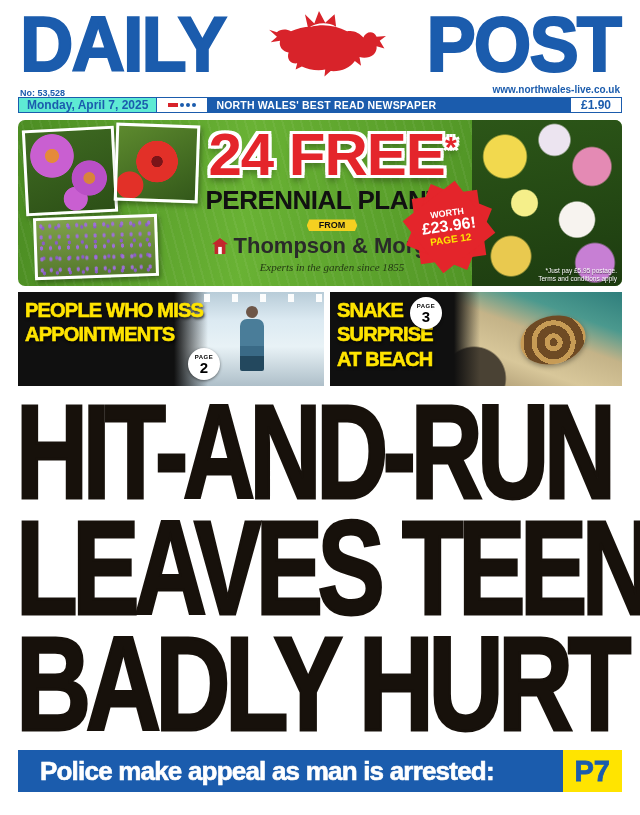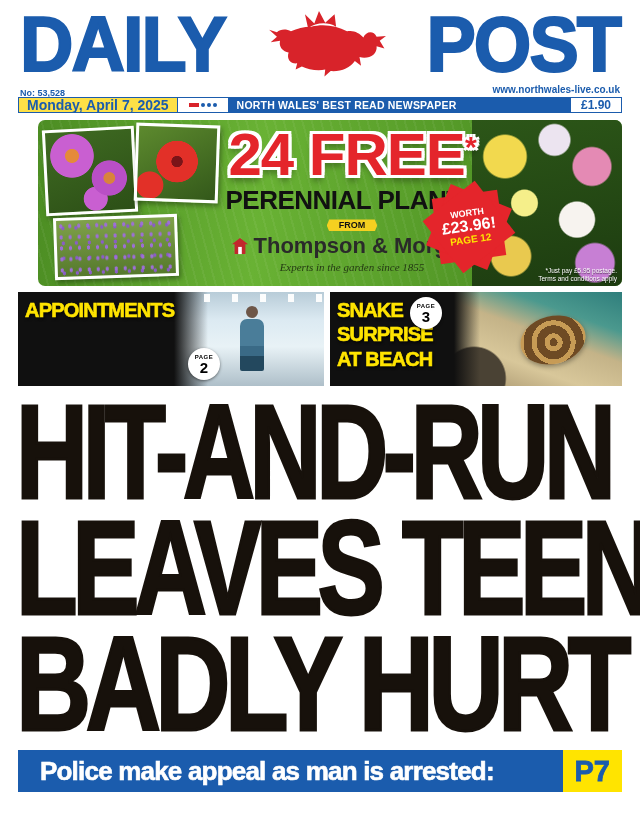--- a/index.html
+++ b/index.html
@@ -29,21 +29,21 @@
     color:#1b5cad;
   }
 
   
   .info-bar {
     position:absolute; top:97px; left:18px; right:18px; height:16px;
     background:#1b5cad; border:1px solid #1b5cad;
     display:flex; align-items:stretch;
   }
   .info-date {
-    background:#fde047; color:#1b5cad; font-weight:700; font-size:14px;
+    background:#5eead4; color:#1b5cad; font-weight:700; font-size:12px;
     display:flex; align-items:center; padding:0 8px; white-space:nowrap;
   }
   .trust-box {
     background:#fff; width:52px; display:flex; align-items:center;
     justify-content:center; gap:2px; border-left:1px solid #1b5cad;
     border-right:1px solid #1b5cad;
   }
   .trust-dot { width:4px; height:4px; border-radius:50%; background:#1b5cad; display:inline-block; }
   .trust-bar { width:10px; height:4px; background:#d8232a; display:inline-block; }
   .info-tagline {
@@ -56,21 +56,20 @@
     display:flex; align-items:center; padding:0 10px;
   }
 
   
   .promo {
     position:absolute; top:120px; left:18px; right:18px; height:166px;
     border-radius:7px; overflow:hidden;
     background:
       repeating-linear-gradient(75deg, rgba(255,255,255,.05) 0 2px, rgba(0,0,0,0) 2px 9px),
       linear-gradient(95deg, #4c8d23 0%, #69b234 38%, #559a28 70%, #3f7d1d 100%);
-    margin-left: 20px;
   }
   .photo { position:absolute; border:3px solid #fff; box-shadow:2px 3px 5px rgba(0,0,0,.35); }
   .photo-coneflower {
     left:6px; top:8px; width:92px; height:86px; transform:rotate(-3deg);
     background:
       radial-gradient(circle at 30% 30%, #e58a3a 0 8%, rgba(0,0,0,0) 9%),
       radial-gradient(circle at 30% 30%, #c95fd1 0 26%, rgba(0,0,0,0) 27%),
       radial-gradient(circle at 72% 60%, #d9833c 0 7%, rgba(0,0,0,0) 8%),
       radial-gradient(circle at 72% 60%, #b94fc6 0 22%, rgba(0,0,0,0) 23%),
       radial-gradient(circle at 55% 85%, #c95fd1 0 14%, rgba(0,0,0,0) 15%),
@@ -283,20 +282,21 @@
 
   <div class="teaser teaser-left">
     <div class="photo-corridor">
       <div class="corridor-lights"></div>
       <div class="nurse">
         <div class="nurse-head"></div>
         <div class="nurse-body"></div>
       </div>
     </div>
     <div class="teaser-text">
+      <div>PEOPLE WHO MISS</div>
       <div>APPOINTMENTS</div>
     </div>
     <div class="page-circle circle-nhs">
       <span class="pl">PAGE</span>
       <span class="pn">2</span>
     </div>
   </div>
 
   <div class="teaser teaser-right">
     <div class="photo-beach">

